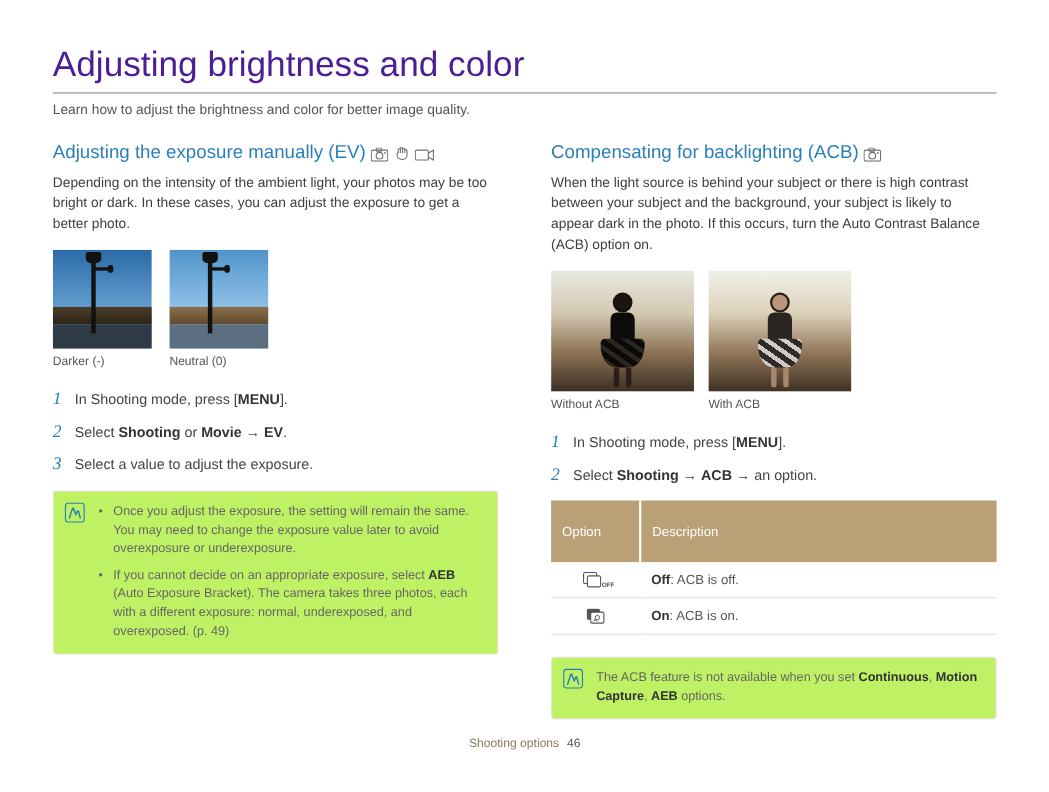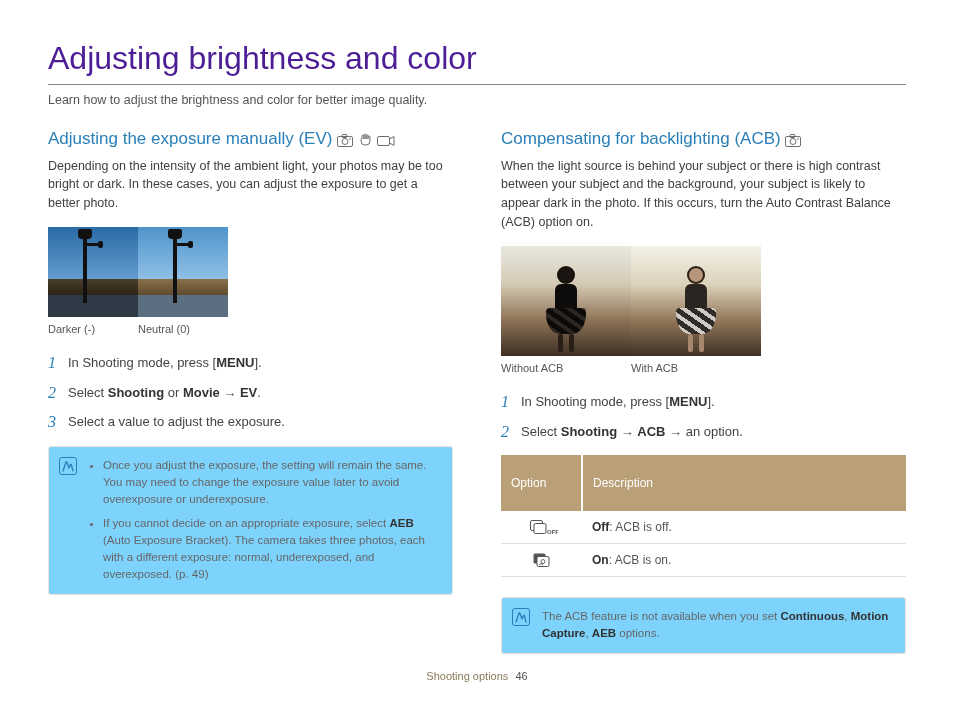--- a/index.html
+++ b/index.html
@@ -57,39 +57,40 @@
     opacity: 0.85;
   }
   .mode-icon svg { display: block; }
   p.body {
     margin: 0 0 14px 0;
     color: #404040;
     font-size: 12.5px;
   }
   .triples {
     display: flex;
+    gap: 16px;
     margin-bottom: 16px;
   }
   .sw {
     flex: none;
   }
   .sw .thumb {
     width: 90px;
     height: 90px;
     position: relative;
     overflow: hidden;
   }
   .sw .cap {
     font-size: 11px;
     color: #555;
     margin-top: 4px;
   }
   .pair {
     display: flex;
-    gap: 0;
+    gap: 13px;
     margin-bottom: 16px;
   }
   .pair .card .thumb {
     width: 130px;
     height: 110px;
     position: relative;
     overflow: hidden;
   }
   .pair .cap {
     font-size: 11px;
@@ -115,21 +116,21 @@
     position: absolute;
     left: 0;
     top: -2px;
     font-family: Georgia, "Times New Roman", serif;
     font-style: italic;
     color: #2a7fb8;
     font-size: 16px;
   }
   .b { font-weight: bold; color: #333; }
   .note {
-    background: #7dd3fc;
+    background: #bef264;
     border: 1px solid #e8e2d5;
     border-radius: 3px;
     padding: 10px 12px 10px 40px;
     position: relative;
     font-size: 11.5px;
     color: #666;
     line-height: 1.5;
   }
   .note .badge {
     position: absolute;

